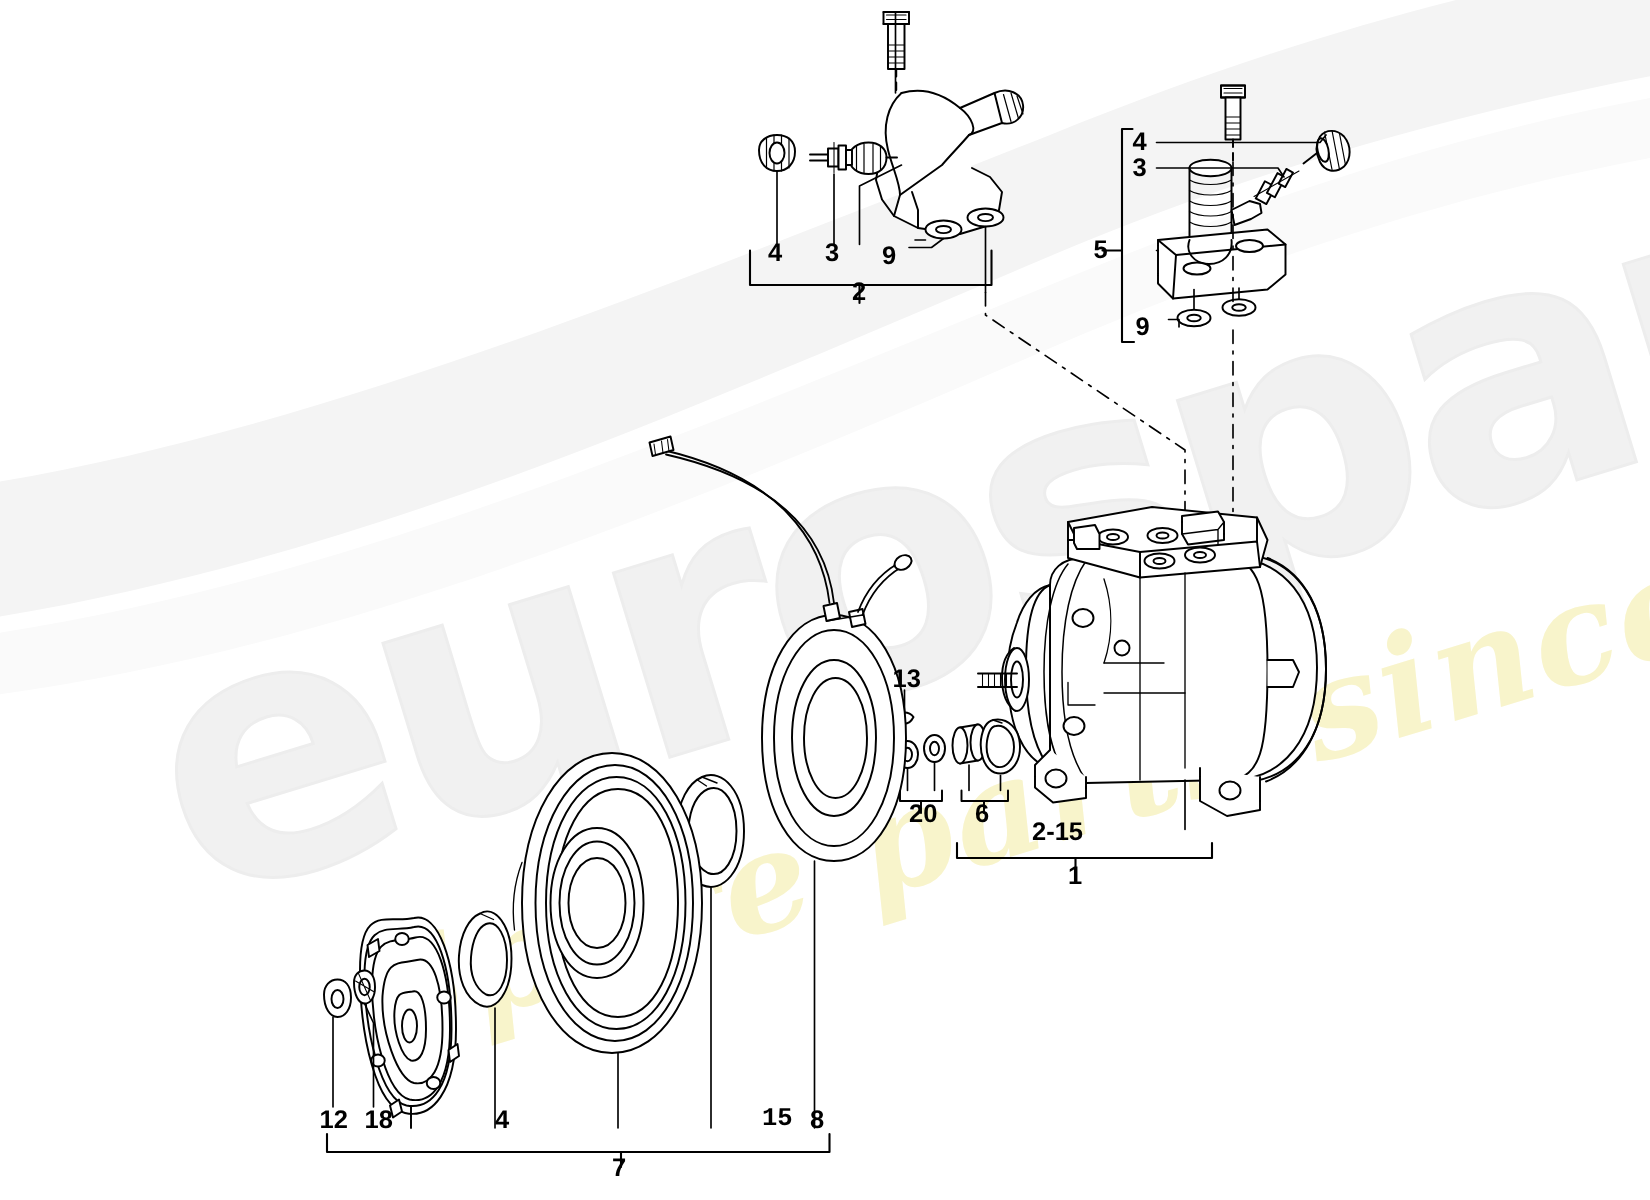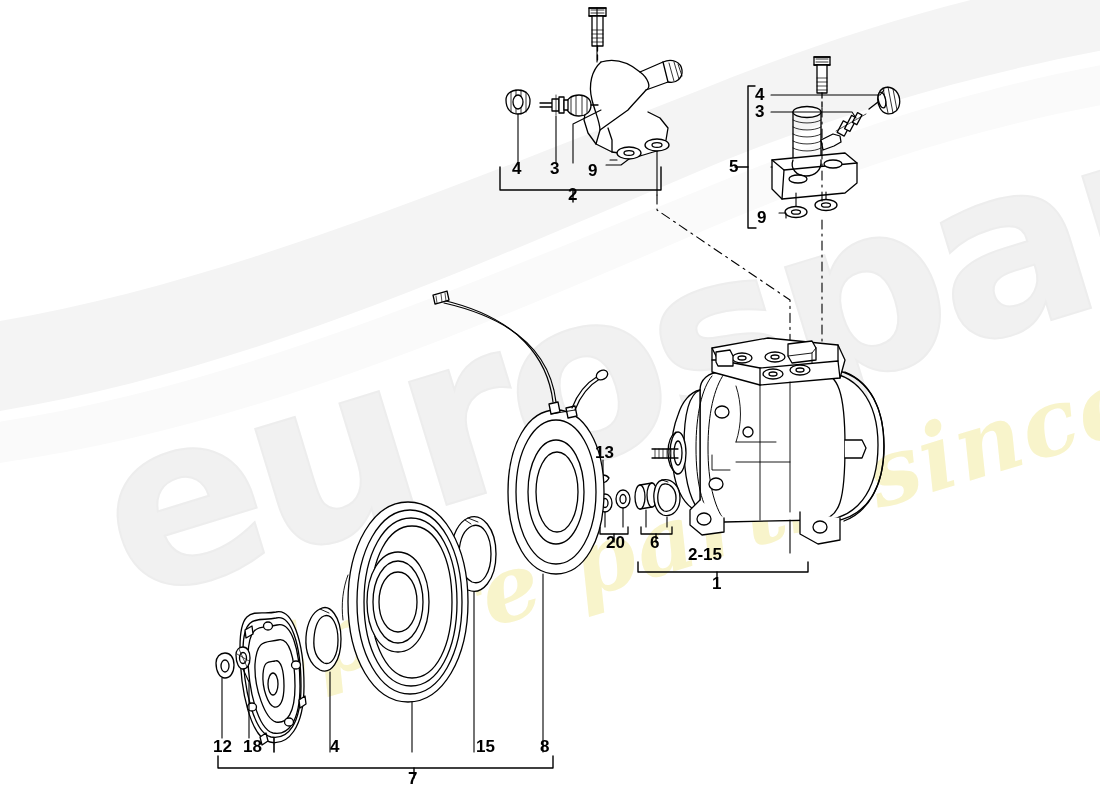--- a/index.html
+++ b/index.html
@@ -382,17 +382,17 @@
   <div class="lbl" style="left:595px;top:444px;text-align:right;">13</div>
   <div class="lbl" style="left:606px;top:534px;">20</div>
   <div class="lbl" style="left:650px;top:534px;">6</div>
 
   <div class="lbl" style="left:688px;top:546px;text-align:center;">2-15</div>
   <div class="lbl" style="left:712px;top:575px;">1</div>
 
   <div class="lbl" style="left:213px;top:738px;">12</div>
   <div class="lbl" style="left:243px;top:738px;">18</div>
   <div class="lbl" style="left:330px;top:738px;">4</div>
-  <div class="lbl" style="left:476px;top:738px;">15</div>
+  <div class="lbl" style="left:508px;top:738px;font-family:Liberation Mono, monospace;">15</div>
   <div class="lbl" style="left:540px;top:738px;">8</div>
   <div class="lbl" style="left:408px;top:770px;">7</div>
 
 </div>
 
 </body></html>

